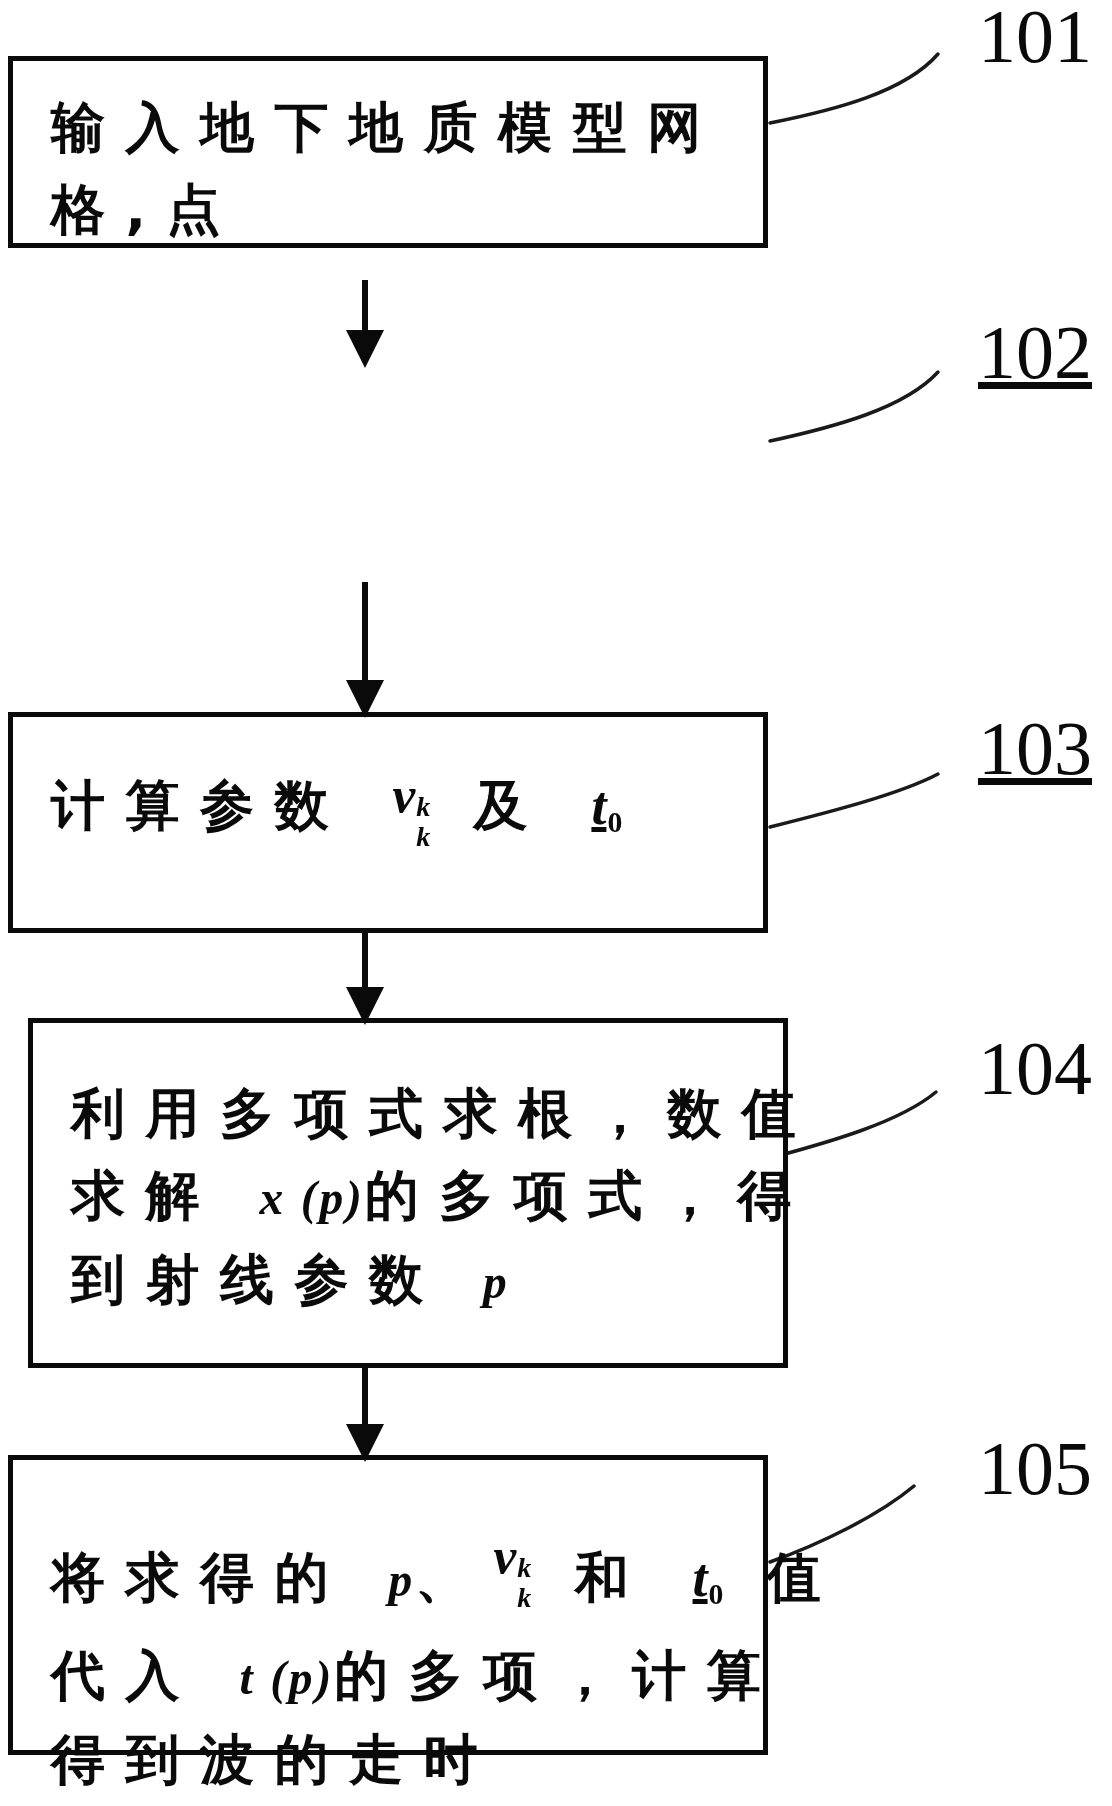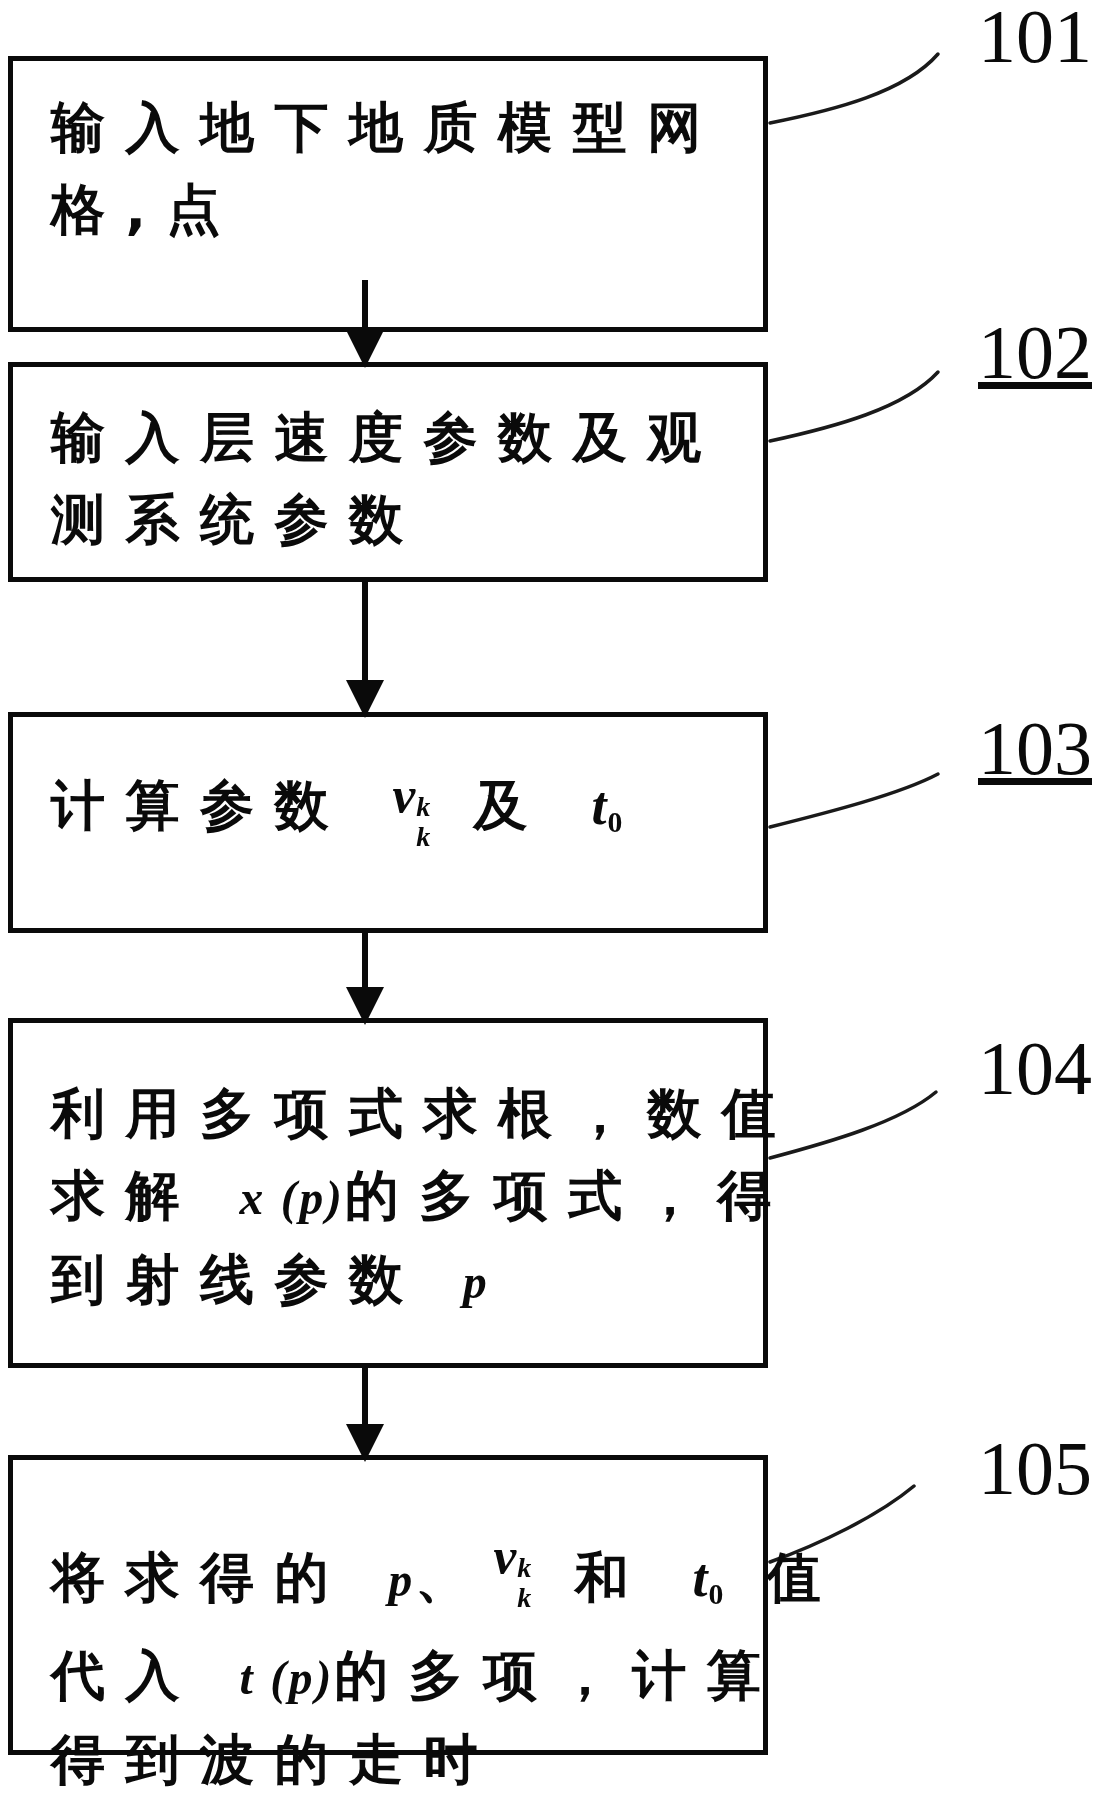--- a/index.html
+++ b/index.html
@@ -12,24 +12,24 @@
   }
   
   .step-box{
     position:absolute;
     left:8px;width:760px;
     border:5px solid #0a0a0a;
     box-sizing:border-box;
     background:#ffffff;
     color:#0a0a0a;
   }
-  .box1{top:56px;height:276px;padding:26px 17px 0 38px;}
+  .box1{top:56px;height:192px;padding:26px 17px 0 38px;}
   .box2{top:362px;height:220px;padding:30px 24px 0 38px;}
   .box3{top:712px;height:221px;padding:36px 18px 0 38px;}
-  .box4{top:1018px;height:350px;padding:50px 24px 0 38px;}
+  .box4{top:1018px;height:350px;padding:50px 24px 0 38px;margin-left:20px;}
   .box5{top:1455px;height:300px;padding:54px 24px 0 38px;}
   .step-text .line{
     font-size:54px;
     line-height:82px;
     font-weight:bold;
     letter-spacing:0.38em;
     white-space:nowrap;
   }
   
   .var{
@@ -61,20 +61,21 @@
     margin-left:1px;
   }
   
   .t0{
     display:inline-block;
     font-family:"Liberation Serif",serif;
     font-style:italic;
     font-weight:bold;
     letter-spacing:0;
     margin:0 4px;
+    text-decoration:underline;
   }
   .t0 .sub{
     font-size:0.55em;
     font-style:normal;
     vertical-align:-0.28em;
     margin-left:1px;
   }
   
   .flow-arrow{position:absolute;left:362px;width:6px;background:#0a0a0a;}
   .a1{top:280px;height:52px;}
@@ -120,26 +121,20 @@
     <path d="M770,1158 C830,1142 900,1122 936,1092" fill="none" stroke="#1a1a1a" stroke-width="3.5" stroke-linecap="round"></path>
     <path d="M770,1562 C820,1544 878,1516 914,1486" fill="none" stroke="#1a1a1a" stroke-width="3.5" stroke-linecap="round"></path>
   </svg>
 
   <div class="step-box box1">
     <div class="step-text">
         <div class="line"><span>输入地下地质模型网</span></div>
         <div class="line"><span>格,点</span></div>
       </div>
   </div>
-  <div class="step-box box2">
-    <div class="step-text">
-        <div class="line"><span>输入层速度参数及观</span></div>
-        <div class="line"><span>测系统参数</span></div>
-      </div>
-  </div>
   <div class="step-box box3">
     <div class="step-text">
         <div class="line"><span>计算参数 </span><span class="vkk"><span class="base">v</span><span class="stack">
               <span>k</span>
               <span>k</span>
             </span></span><span> 及 </span><span class="t0"><span>t</span><span class="sub">0</span></span></div>
       </div>
   </div>
   <div class="step-box box4">
     <div class="step-text">

